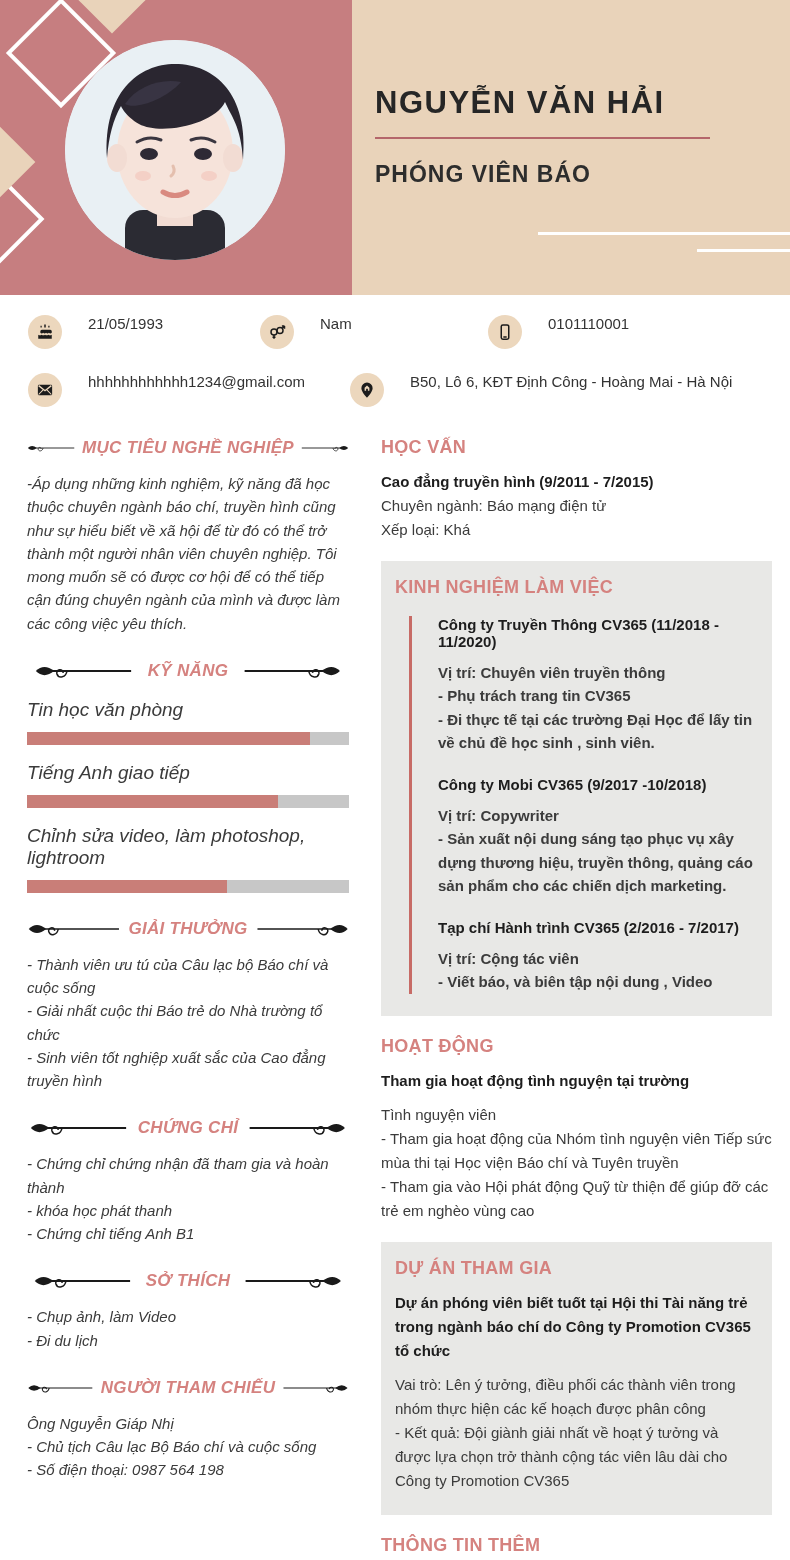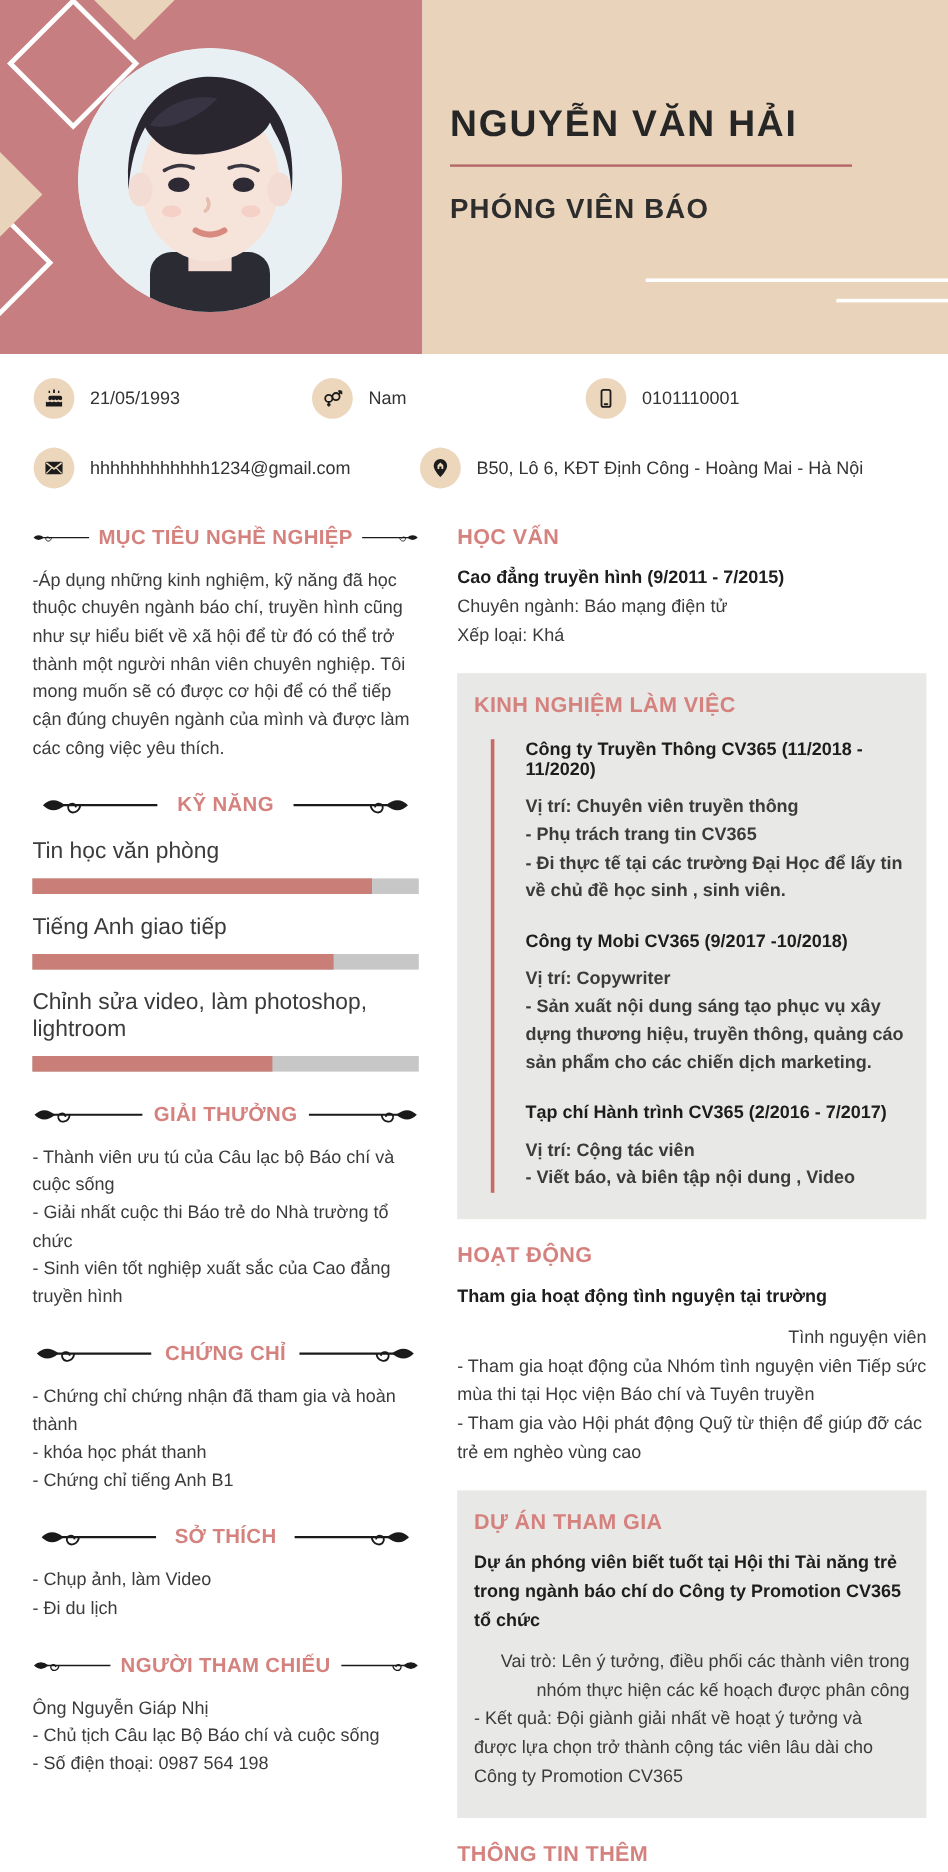--- a/index.html
+++ b/index.html
@@ -38,30 +38,30 @@
   .header-right{flex:1;background:var(--beige);position:relative;padding:85px 0 16px 23px;}
   .name{font-size:31px;font-weight:700;letter-spacing:1.5px;color:#262626;}
   .name-underline{width:335px;height:2px;background:#b4666b;margin-top:16px;}
   .job-title{font-size:23px;margin-top:22px;color:#2d2d2d;letter-spacing:1px;}
   .wline{position:absolute;right:0;height:3px;background:#fff;}
   .wline1{top:232px;width:252px;}
   .wline2{top:249px;width:93px;}
 
   
   .contact{position:relative;height:130px;background:#fff;}
-  .citem{position:absolute;display:flex;align-items:center;gap:13px;}
+  .citem{position:absolute;display:flex;align-items:flex-start;gap:26px;}
   .c1{left:28px;top:20px;} .c2{left:260px;top:20px;} .c3{left:488px;top:20px;}
   .c4{left:28px;top:78px;} .c5{left:350px;top:78px;}
   .cicon{width:34px;height:34px;border-radius:50%;background:var(--icon-bg);display:flex;align-items:center;justify-content:center;flex-shrink:0;}
   .cicon svg{width:18px;height:18px;}
   .ctext{font-size:15px;color:#333;white-space:nowrap;}
 
   
   .columns{display:flex;padding:12px 18px 0 27px;gap:32px;align-items:flex-start;}
-  .col-left{width:322px;flex-shrink:0;}
+  .col-left{width:322px;flex-shrink:0;font-style:italic;}
   .col-right{flex:1;min-width:0;}
 
   
   .lsec{margin-bottom:25px;}
   .lhead{display:flex;align-items:center;gap:6px;}
   .orn{flex:1;height:22px;min-width:0;}
   .orn.flip{transform:scaleX(-1);}
   .lhead-t{font-size:17px;color:var(--accent);font-weight:700;white-space:nowrap;letter-spacing:.3px;}
   .lbody{font-size:15px;color:var(--txt);line-height:1.55;margin-top:13px;}
   .llist{margin-top:13px;}
@@ -69,21 +69,21 @@
   .skill{margin-top:17px;}
   .skill-label{font-size:19px;color:var(--txt);}
   .bar{height:13px;background:var(--bar-track);margin-top:11px;}
   .bar-fill{height:100%;background:var(--bar-fill);}
 
   
   .rhead{font-size:18px;color:var(--accent);font-weight:700;letter-spacing:.3px;}
   .rsec{margin-bottom:19px;}
   .rline{font-size:15px;color:var(--txt);line-height:1.6;}
   .bold{font-weight:700;color:var(--txt-bold);}
-  .mt10{margin-top:10px;text-align:right;}
+  .mt10{margin-top:10px;}
   .mt12{margin-top:12px;}
   .graybox{background:var(--gray-box);padding:16px 14px 22px 14px;margin-bottom:20px;}
   .timeline{border-left:3px solid var(--timeline);margin:18px 0 0 14px;padding-left:26px;}
   .job{margin-bottom:22px;}
   .job:last-child{margin-bottom:0;}
   .job-h{font-size:15px;font-weight:700;color:var(--txt-bold);margin-bottom:11px;}
   .jline{font-size:15px;color:var(--txt);line-height:1.55;font-weight:bold;}
 </style>
 </head>
 <body>

